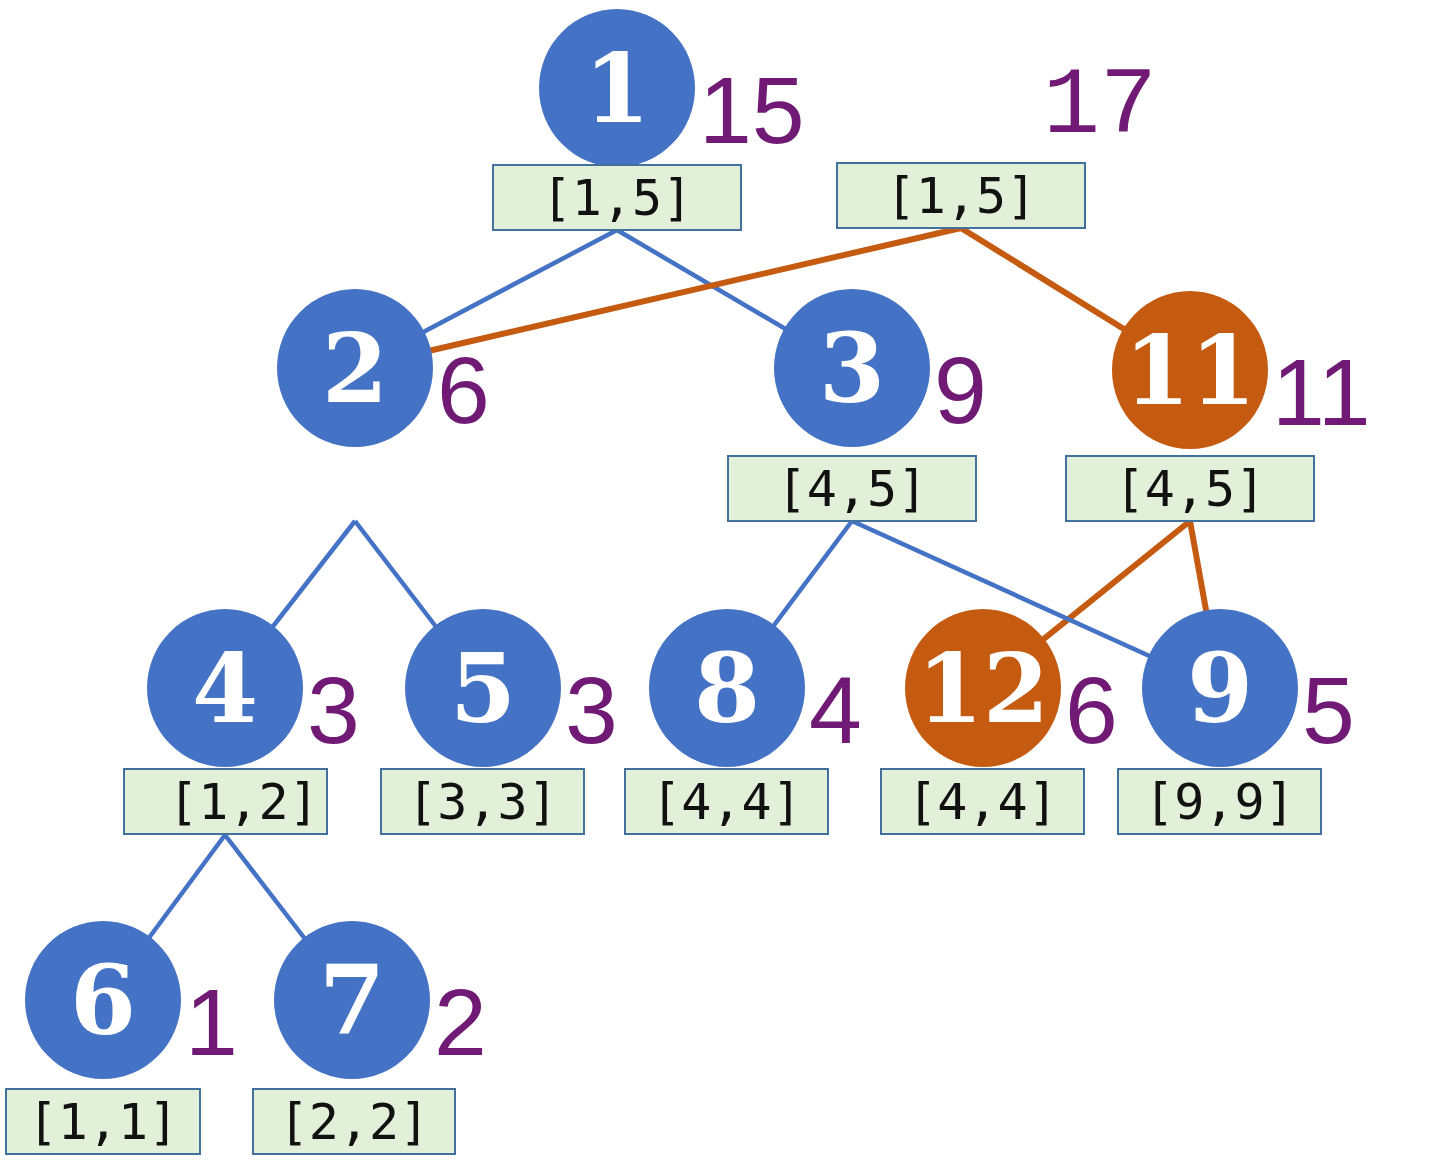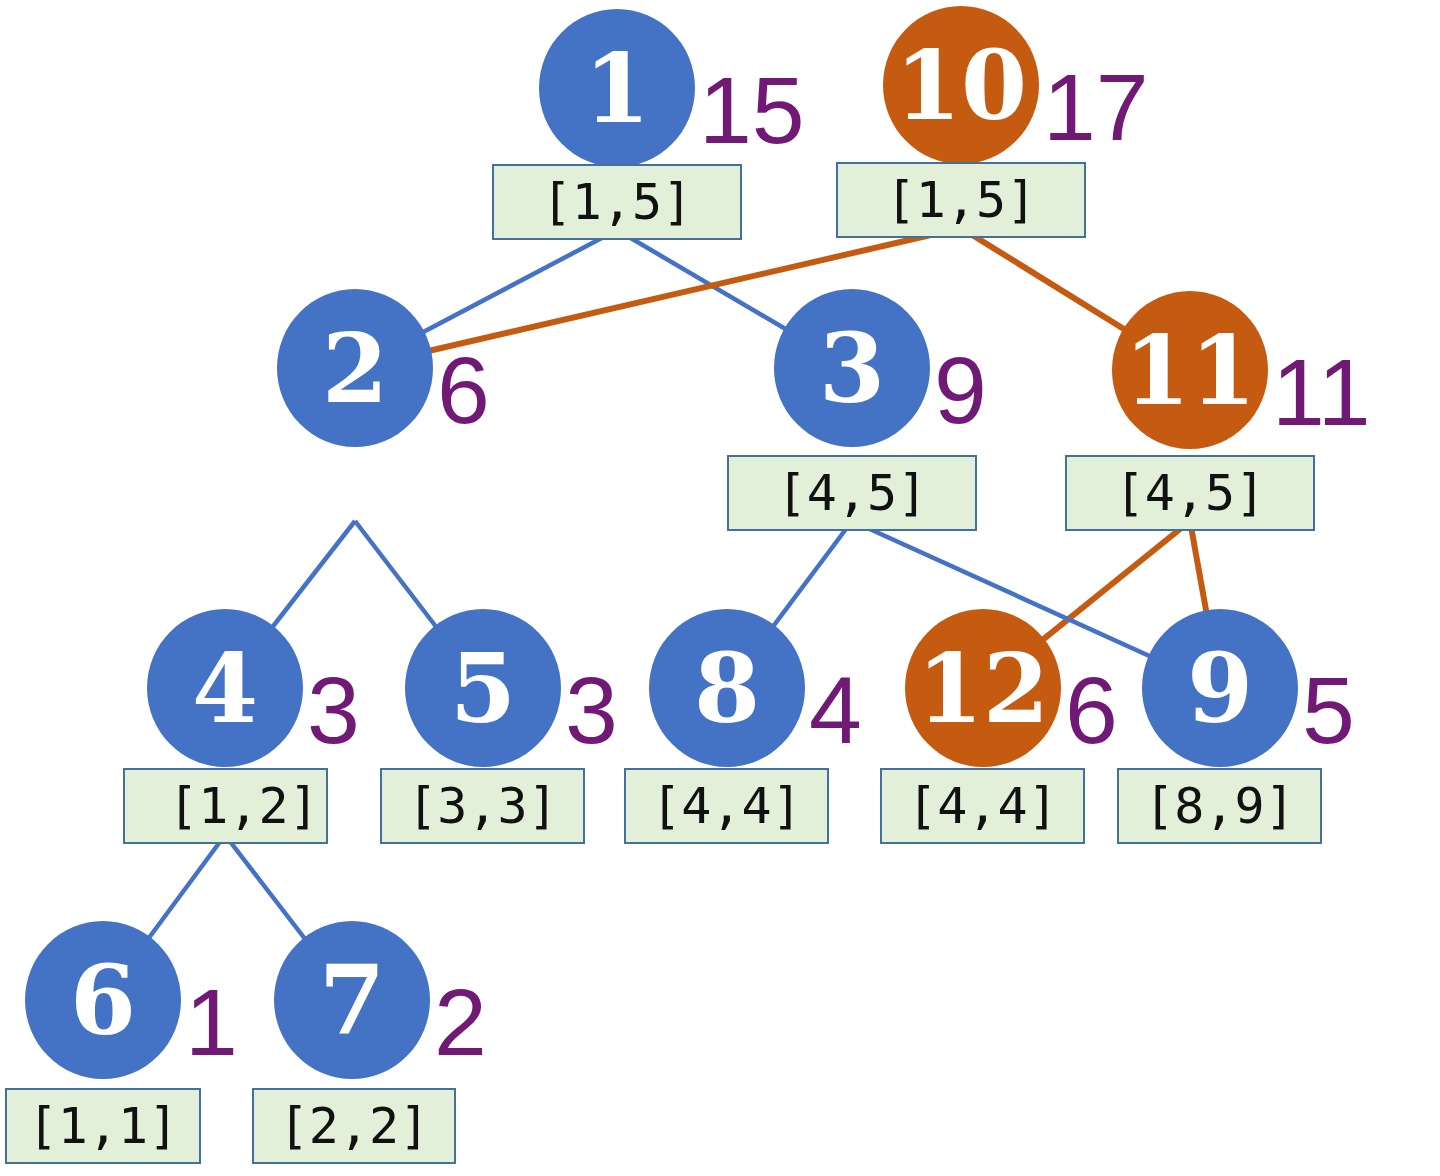--- a/index.html
+++ b/index.html
@@ -19,21 +19,21 @@
     color:#ffffff;
     font-family:"DejaVu Serif", serif;
     font-weight:bold;
     font-size:95px;
     line-height:1;
   }
   .circle.blue{background:#4472C4;}
   .circle.orange{background:#C55A11;}
   .range{
     position:absolute;
-    height:76px;
+    height:67px;
     background:#E2EFD9;
     border:2.5px solid #41719C;
     box-sizing:border-box;
     display:flex;align-items:center;justify-content:center;
     font-family:"DejaVu Sans Mono", monospace;
     font-size:50px;
     color:#111111;
   }
   .vlabel{
     position:absolute;
@@ -63,21 +63,21 @@
   .pos-b11{left:1065px;top:455px; width:250px;}
   .pos-b4 {left:123px; top:768px; width:205px;padding-left:36px;}
   .pos-b5 {left:380px; top:768px; width:205px;}
   .pos-b8 {left:624px; top:768px; width:205px;}
   .pos-b12{left:880px; top:768px; width:205px;}
   .pos-b9 {left:1117px;top:768px; width:205px;}
   .pos-b6 {left:5px;   top:1088px;width:196px;}
   .pos-b7 {left:252px; top:1088px;width:204px;}
   
   .pos-v1 {left:699px; top:63px;}
-  .pos-v10{left:1043px;top:60px;}
+  .pos-v10{left:1043px;top:60px;font-family:Liberation Mono, monospace;}
   .pos-v2 {left:437px; top:343px;}
   .pos-v3 {left:934px; top:343px;}
   .pos-v11{left:1272px;top:345px;}
   .pos-v4 {left:307px; top:663px;}
   .pos-v5 {left:565px; top:663px;}
   .pos-v8 {left:809px; top:663px;}
   .pos-v12{left:1065px;top:663px;}
   .pos-v9 {left:1302px;top:663px;}
   .pos-v6 {left:185px; top:975px;}
   .pos-v7 {left:434px; top:975px;}
@@ -97,23 +97,20 @@
       <line x1="225" y1="835" x2="352" y2="1000" stroke="#4472C4" stroke-width="4.5"></line>
       <line x1="961" y1="228" x2="355" y2="368" stroke="#C55A11" stroke-width="6"></line>
       <line x1="961" y1="228" x2="1190" y2="370" stroke="#C55A11" stroke-width="6"></line>
       <line x1="1190" y1="521" x2="983" y2="688" stroke="#C55A11" stroke-width="6"></line>
       <line x1="1190" y1="521" x2="1220" y2="688" stroke="#C55A11" stroke-width="6"></line>
       <line x1="852" y1="521" x2="1220" y2="688" stroke="#4472C4" stroke-width="4.5"></line>
     </svg>
 
   <div class="circle blue pos-n1">
       <span>1</span>
-    </div>
-  <div class="circle orange pos-n10">
-      <span>10</span>
     </div>
   <div class="circle blue pos-n2">
       <span>2</span>
     </div>
   <div class="circle blue pos-n3">
       <span>3</span>
     </div>
   <div class="circle orange pos-n11">
       <span>11</span>
     </div>
@@ -153,17 +150,17 @@
   <div class="vlabel pos-v7">2</div>
 
   <div class="range pos-b1">[1,5]</div>
   <div class="range pos-b10">[1,5]</div>
   <div class="range pos-b3">[4,5]</div>
   <div class="range pos-b11">[4,5]</div>
   <div class="range pos-b4">[1,2]</div>
   <div class="range pos-b5">[3,3]</div>
   <div class="range pos-b8">[4,4]</div>
   <div class="range pos-b12">[4,4]</div>
-  <div class="range pos-b9">[8,9]</div>
+  <div class="range pos-b9">[9,9]</div>
   <div class="range pos-b6">[1,1]</div>
   <div class="range pos-b7">[2,2]</div>
 
 </div>
 
 </body></html>

